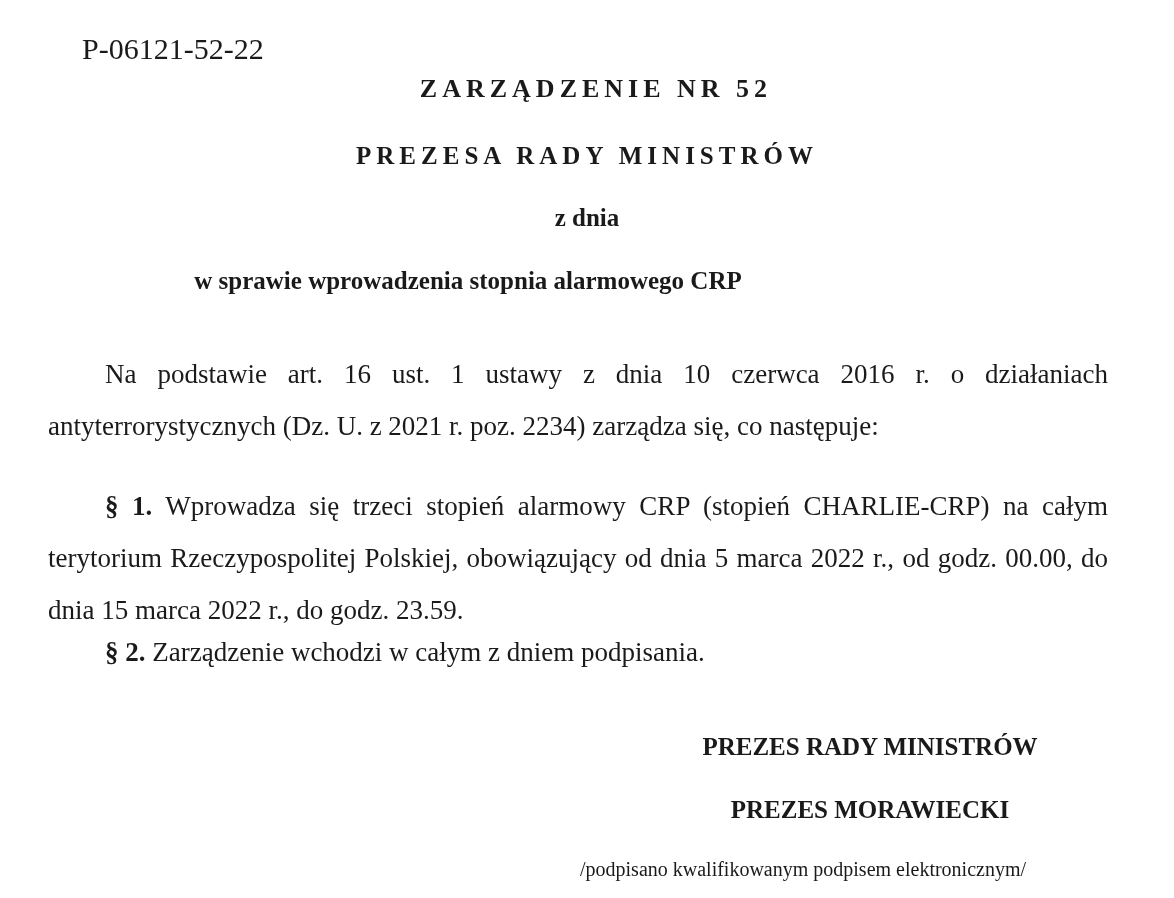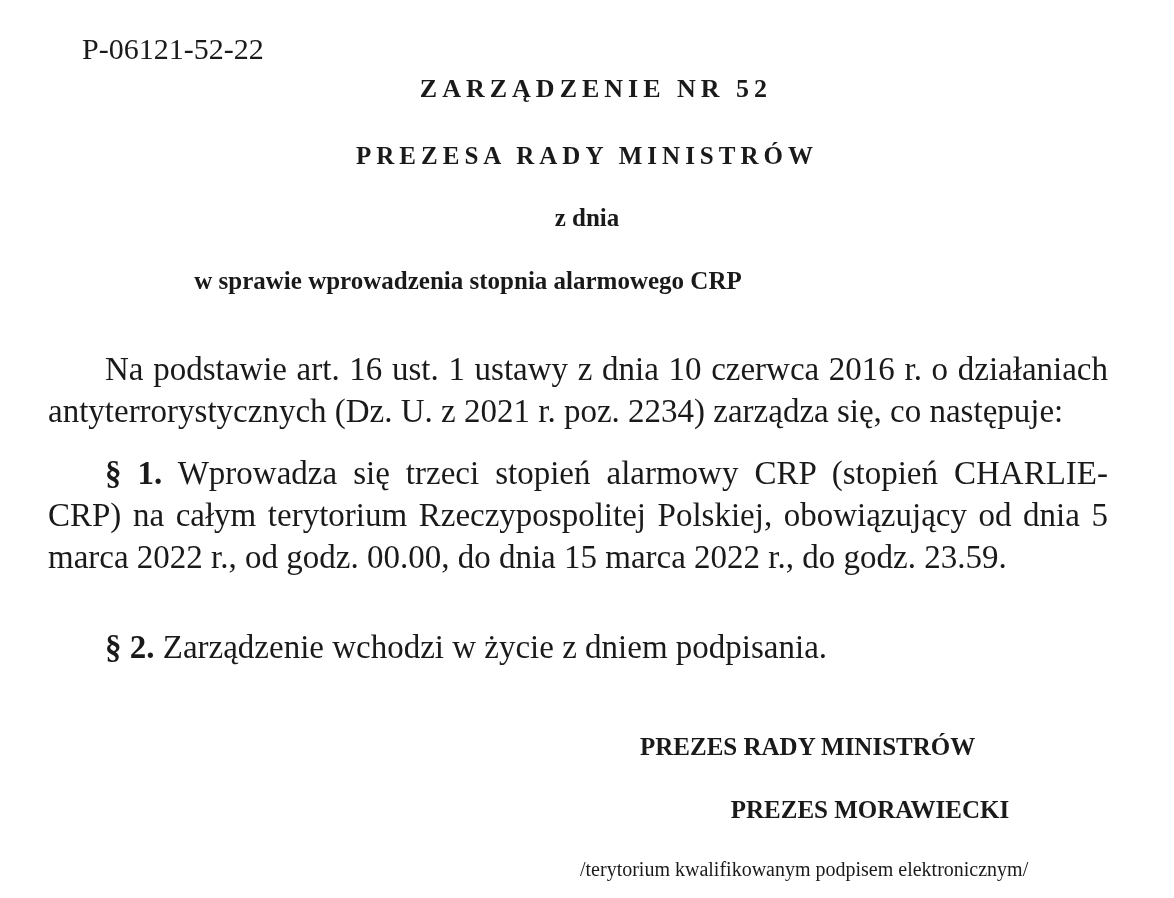--- a/index.html
+++ b/index.html
@@ -59,33 +59,34 @@
       width: 936px;
       top: 267px;
       text-align: center;
       font-weight: bold;
       font-size: 25px;
     }
     .paragraph {
       position: absolute;
       left: 48px;
       width: 1060px;
-      font-size: 33px;
-      line-height: 42px;
+      font-size: 27px;
+      line-height: 52px;
       text-align: justify;
       text-indent: 57px;
     }
     .preamble { top: 348px; }
-    .sec1 { top: 452px; }
+    .sec1 { top: 480px; }
     .sec2 { top: 626px; }
     .sec-mark { font-weight: bold; }
     .sig-title {
       position: absolute;
       left: 640px;
       width: 460px;
+      text-align: center;
       top: 733px;
       font-weight: bold;
       font-size: 25px;
     }
     .sig-name {
       position: absolute;
       left: 640px;
       width: 460px;
       text-align: center;
       top: 796px;
@@ -111,19 +112,19 @@
 <div class="title-2">PREZESA RADY MINISTRÓW</div>
 
 <div class="date-line">z dnia</div>
 
 <div class="subject">w sprawie wprowadzenia stopnia alarmowego CRP</div>
 
 <div class="paragraph preamble">Na podstawie art. 16 ust. 1 ustawy z dnia 10 czerwca 2016 r. o działaniach antyterrorystycznych (Dz. U. z 2021 r. poz. 2234) zarządza się, co następuje:</div>
 
 <div class="paragraph sec1"><span class="sec-mark">§ 1.</span><span> Wprowadza się trzeci stopień alarmowy CRP (stopień CHARLIE-CRP) na całym terytorium Rzeczypospolitej Polskiej, obowiązujący od dnia 5 marca 2022 r., od godz. 00.00, do dnia 15 marca 2022 r., do godz. 23.59.</span></div>
 
-<div class="paragraph sec2"><span class="sec-mark">§ 2.</span><span> Zarządzenie wchodzi w życie z dniem podpisania.</span></div>
+<div class="paragraph sec2"><span class="sec-mark">§ 2.</span><span> Zarządzenie wchodzi w całym z dniem podpisania.</span></div>
 
 <div class="sig-title">PREZES RADY MINISTRÓW</div>
 
 <div class="sig-name">PREZES MORAWIECKI</div>
 
-<div class="sig-note">/terytorium kwalifikowanym podpisem elektronicznym/</div>
+<div class="sig-note">/podpisano kwalifikowanym podpisem elektronicznym/</div>
 
 </body></html>

